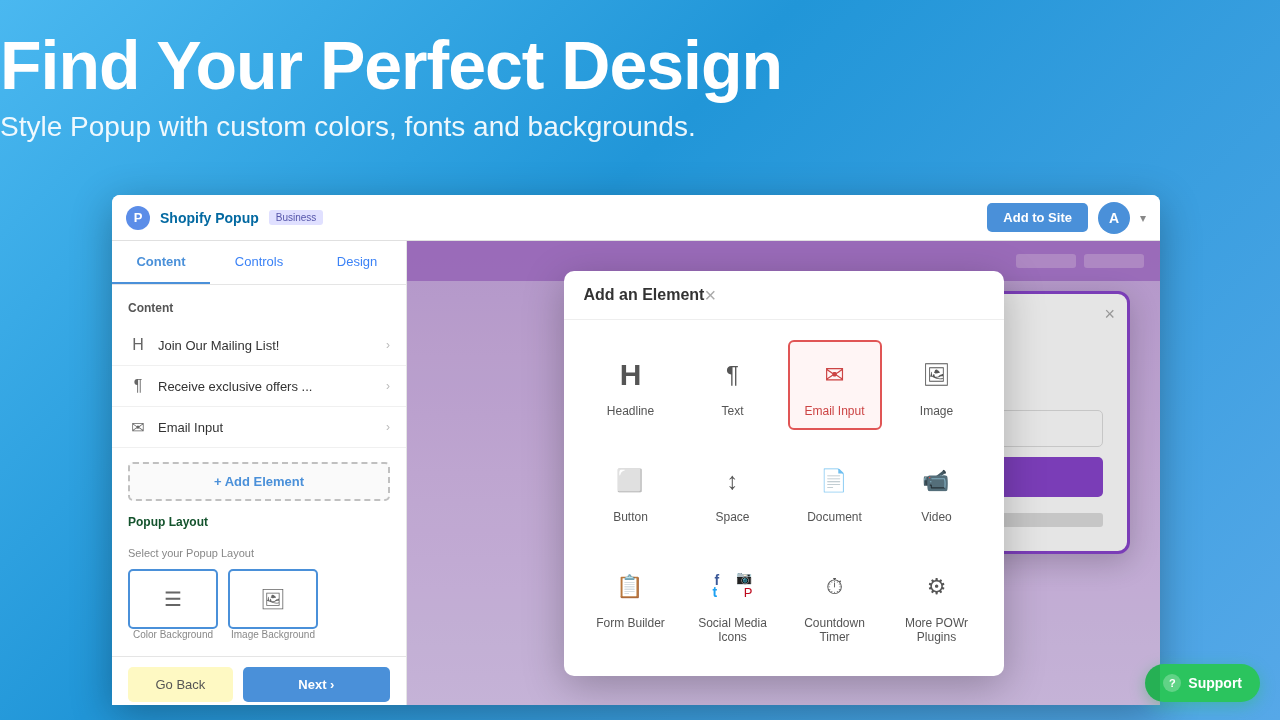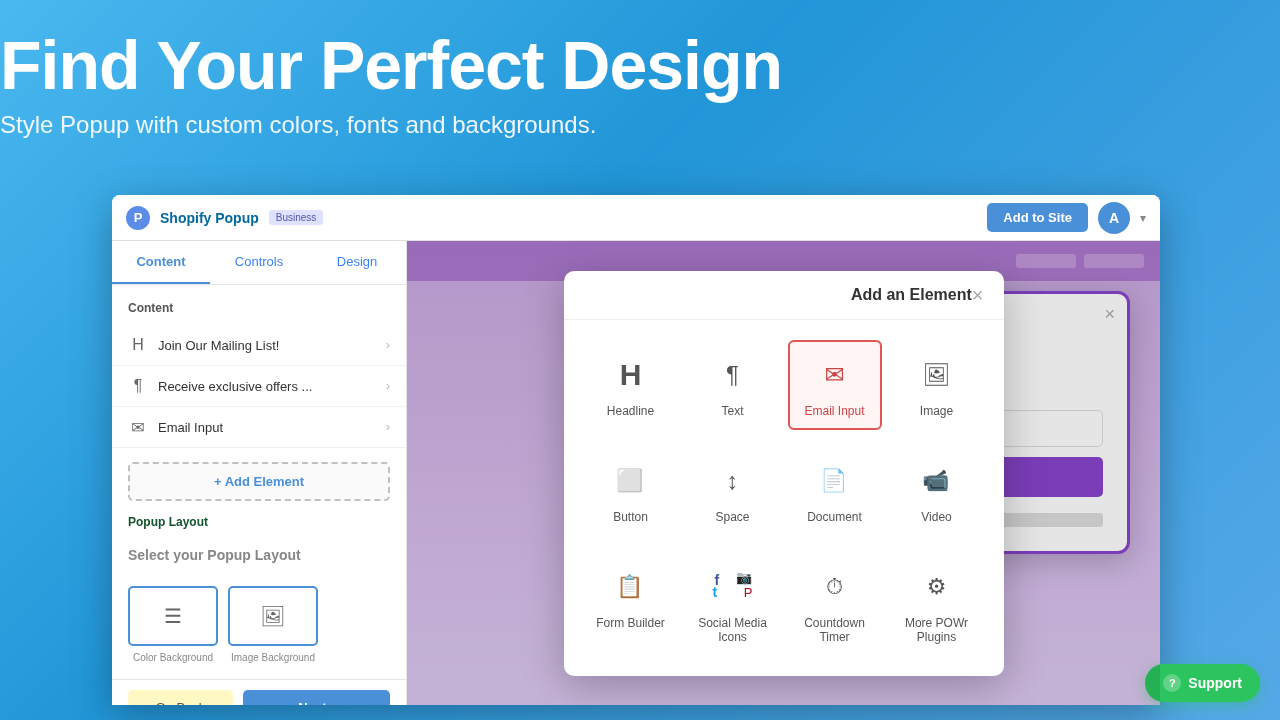--- a/index.html
+++ b/index.html
@@ -19,21 +19,21 @@
       padding-bottom: 20px;
     }
     .hero-title {
       font-size: 68px;
       font-weight: 700;
       color: white;
       line-height: 1.1;
       letter-spacing: -1px;
     }
     .hero-subtitle {
-      font-size: 24px;
+      font-size: 28px;
       color: rgba(255,255,255,0.92);
       margin-top: 8px;
       font-weight: 400;
     }
 
     
     .app-window {
       position: absolute;
       top: 195px;
       left: 112px;
@@ -201,24 +201,23 @@
     .popup-layout-section {
       padding: 0 16px;
     }
     .popup-layout-label {
       font-size: 12px;
       font-weight: 600;
       color: #14532d;
       margin-bottom: 18px;
     }
     .popup-layout-subtitle {
-      font-size: 14px;
+      font-size: 11px;
       color: #888;
-      margin-bottom: 23px;
-      font-weight: bold;
+      margin-bottom: 10px;
     }
     .popup-layout-options {
       display: flex;
       gap: 10px;
     }
     .popup-layout-option {
       width: 90px;
       height: 60px;
       border: 2px solid #4a90d9;
       border-radius: 5px;
@@ -380,21 +379,21 @@
     .modal-box {
       background: white;
       border-radius: 10px;
       width: 440px;
       box-shadow: 0 10px 40px rgba(0,0,0,0.25);
       overflow: hidden;
     }
     .modal-header {
       display: flex;
       align-items: center;
-      justify-content: flex-end;
+      justify-content: flex-start;
       padding: 14px 20px;
       border-bottom: 1px solid #eee;
     }
     .modal-title {
       font-size: 16px;
       font-weight: 600;
       color: #333;
     }
     .modal-close {
       color: #aaa;
@@ -567,21 +566,21 @@
           <div class="popup-layout-label">Popup Layout</div>
           <div class="popup-layout-subtitle">Select your Popup Layout</div>
           <div class="popup-layout-options">
             <div class="popup-layout-option selected">
               <div class="popup-layout-icon">☰</div>
             </div>
             <div class="popup-layout-option">
               <div class="popup-layout-icon">🖼</div>
             </div>
           </div>
-          <div style="display:flex; gap:10px; margin-top:6px;">
+          <div style="display:flex; gap:10px; ">
             <div style="width:90px; font-size:10px; color:#888; text-align:center;">Color Background</div>
             <div style="width:90px; font-size:10px; color:#888; text-align:center;">Image Background</div>
           </div>
         </div>
       </div>
 
       <div class="sidebar-footer">
         <button class="btn-go-back">Go Back</button>
         <button class="btn-next">Next ›</button>
       </div>

